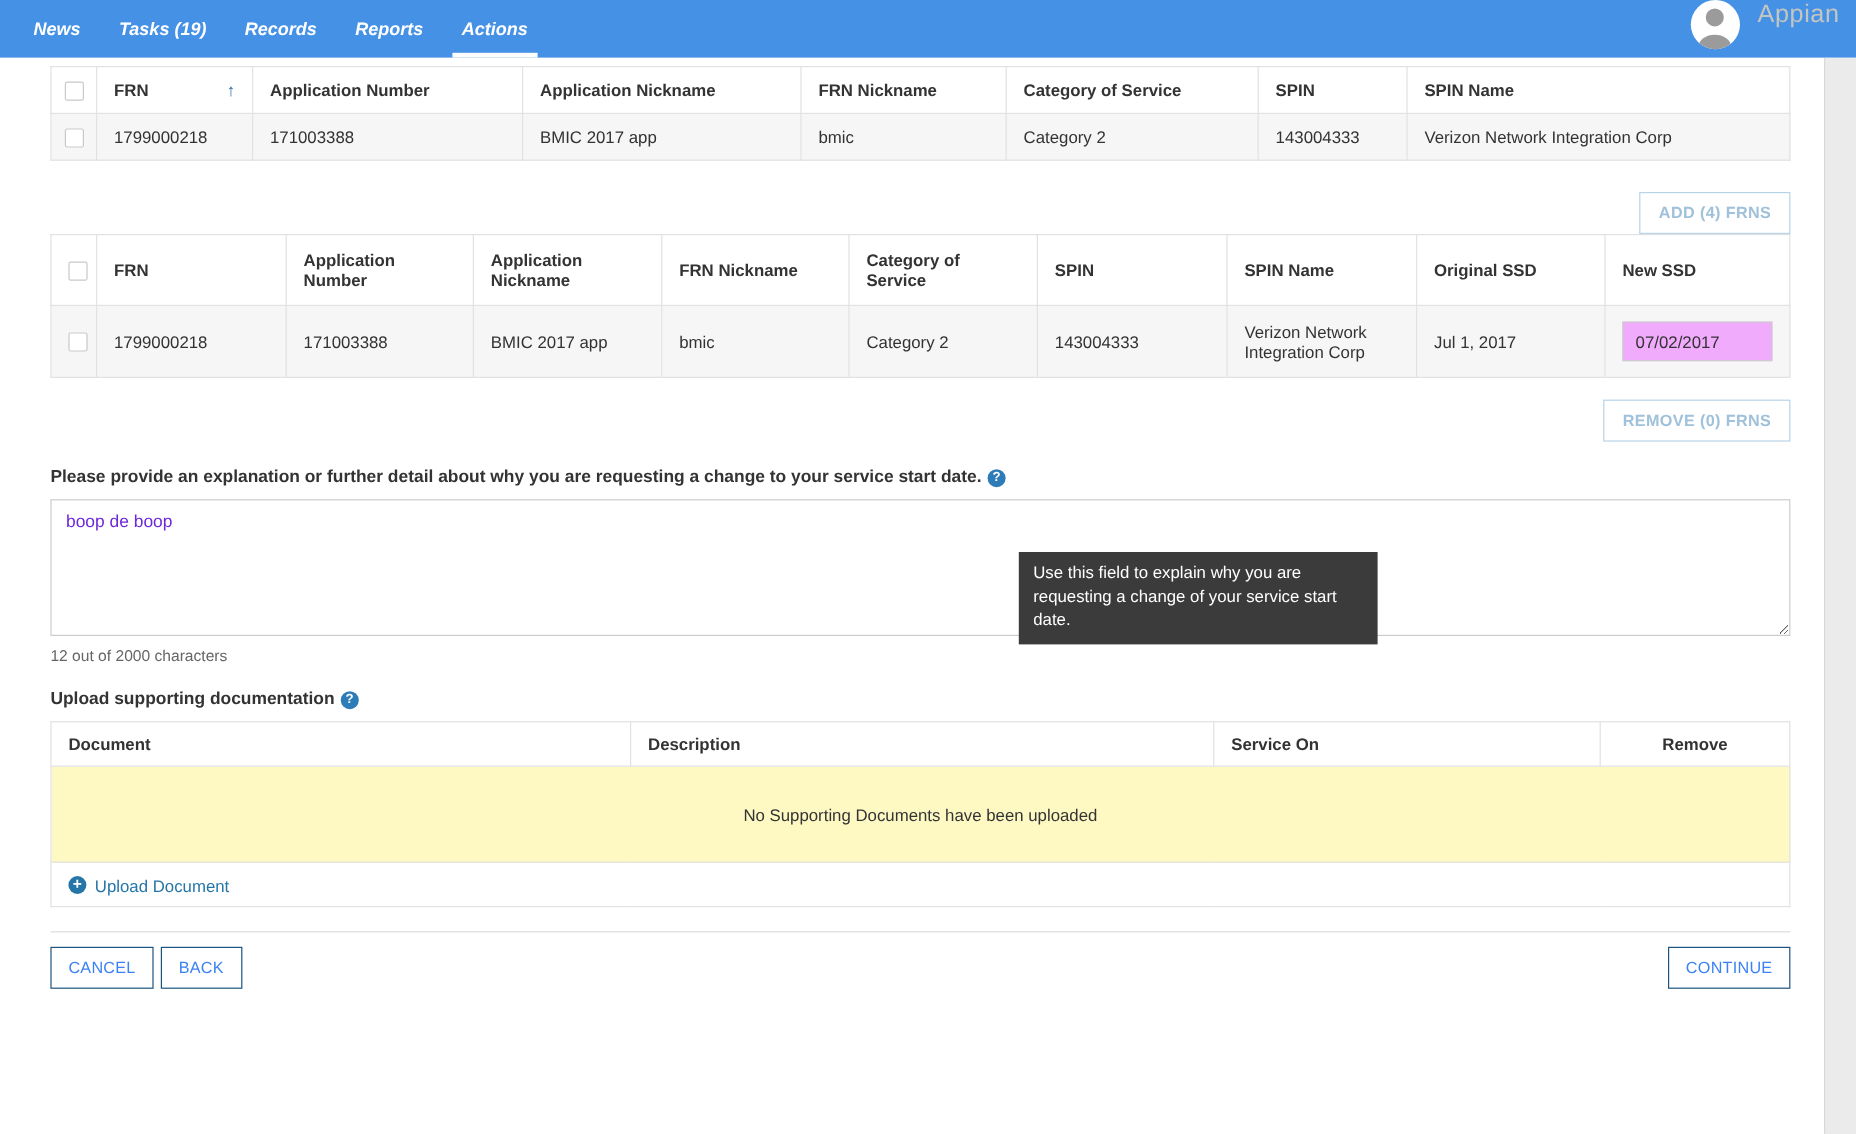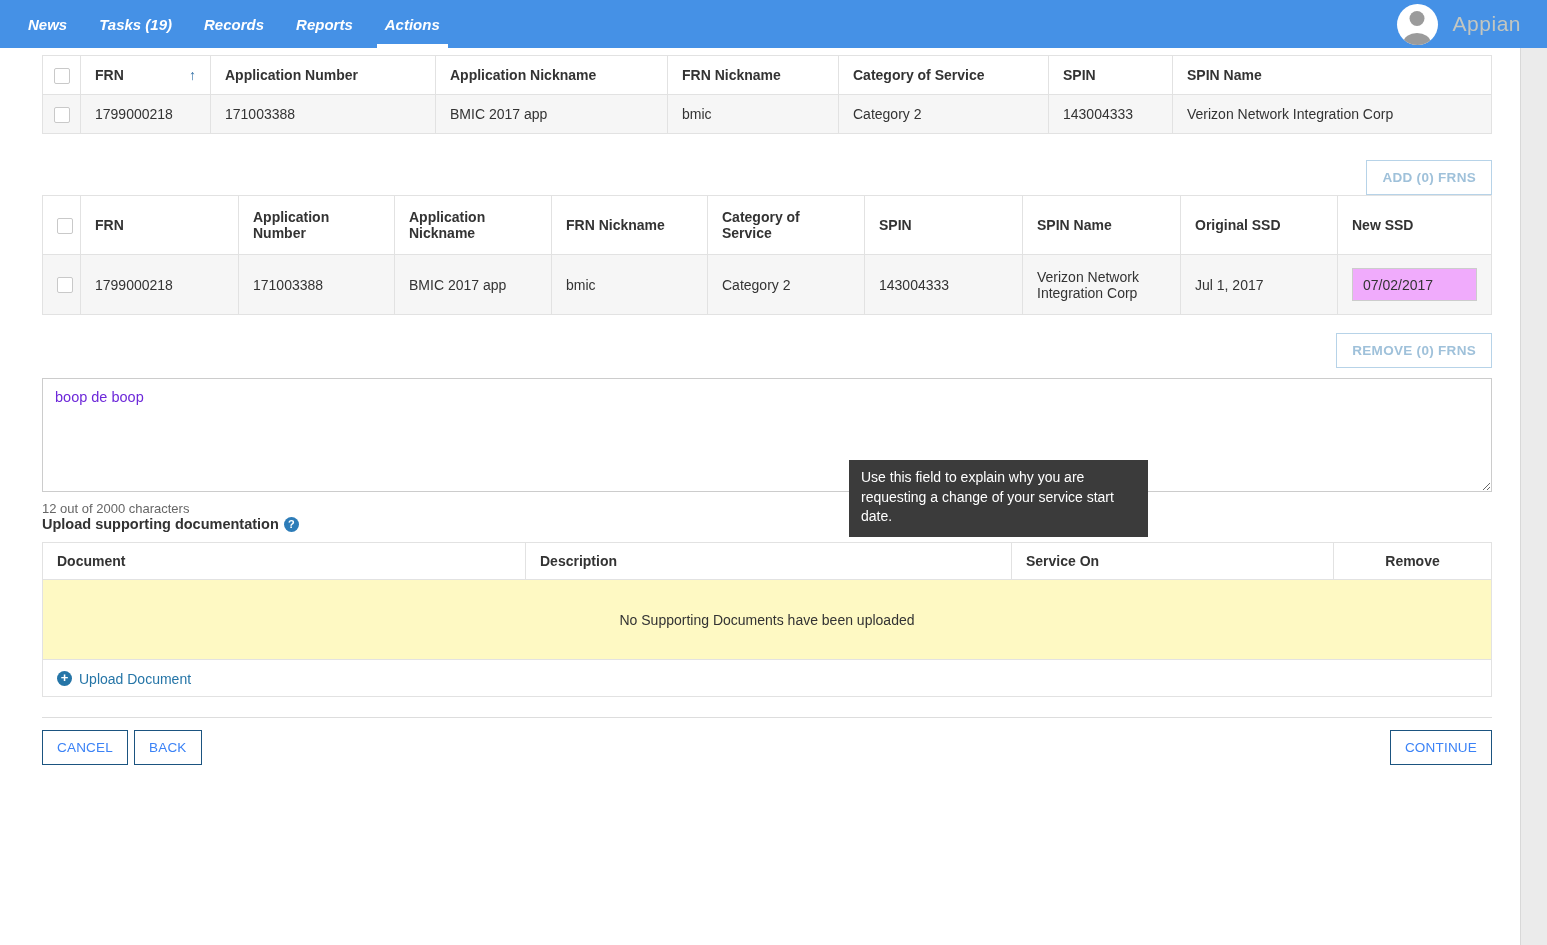--- a/index.html
+++ b/index.html
@@ -5,21 +5,21 @@
   * { margin:0; padding:0; box-sizing:border-box; }
   html,body { width:1547px; height:945px; overflow:hidden; background:#fff;
     font-family:"Liberation Sans", sans-serif; color:#333; position:relative; }
 
   
   .navbar { height:48px; background:#4591e6; display:flex; align-items:stretch; padding-left:12px; }
   .nav-tab { color:#fff; font-weight:700; font-size:15px; padding:0 16px; display:flex;
     align-items:center; position:relative; cursor:pointer;font-style:italic; }
   .nav-tab.active::after { content:""; position:absolute; left:8px; right:8px; bottom:0;
     height:4px; background:#fff; }
-  .nav-right { margin-left:auto; display:flex; align-items:center; gap:15px; padding-right:26px; }
+  .nav-right { margin-left:auto; display:flex; align-items:flex-start; gap:15px; padding-right:14px; }
   .avatar { width:41px; height:41px; border-radius:50%; background:#fff; position:relative; overflow:hidden; }
   .avatar .head { position:absolute; top:7px; left:50%; transform:translateX(-50%);
     width:15px; height:15px; border-radius:50%; background:#9b9b9b; }
   .avatar .torso { position:absolute; bottom:-7px; left:50%; transform:translateX(-50%);
     width:27px; height:19px; border-radius:50% 50% 0 0; background:#9b9b9b; }
   .brand { color:#c3c6c0; font-size:21px; letter-spacing:0.5px; }
 
   
   .scroll-gutter { position:fixed; top:48px; right:0; width:27px; height:897px;
     background:#ebebeb; border-left:1px solid #d8d8d8; }
@@ -56,21 +56,21 @@
     color:#fff; font-size:11px; font-weight:700; text-align:center; line-height:15px;
     margin-left:5px; cursor:pointer; vertical-align:1px; }
 
   .tooltip { position:absolute; left:849px; top:460px; width:299px; background:#3b3b3b; color:#fff;
     font-size:14px; line-height:19.5px; padding:8px 12px 10px; z-index:10; }
 
   .explanation-textarea { width:100%; height:114px; border:1px solid #cccccc; padding:10px 12px;
     font-family:inherit; font-size:14.5px; color:#6d28d9; margin-top:10px; display:block; }
   .char-count { color:#666; font-size:13px; margin-top:9px; }
 
-  .upload-label { font-weight:700; font-size:14.5px; color:#333; }
+  .upload-label { font-weight:700; font-size:14.5px; margin-top:21px; color:#333; }
   .tbl3 { margin-top:10px; }
   .tbl3 th { padding:10px 14px; }
   .th-center { text-align:center; }
   .empty-row td { height:80px; text-align:center; background:#fef9c3; font-size:14px; color:#333; }
   .upload-row td { padding:9px 14px; background:#fff; }
   .upload-link { color:#2575a7; font-size:14px; text-decoration:none; display:inline-flex;
     align-items:center; gap:7px; cursor:pointer; }
   .plus-icon { display:inline-block; width:15px; height:15px; background:#2575a7; color:#fff;
     border-radius:50%; font-size:13px; line-height:14px; text-align:center; font-weight:700; }
 
@@ -136,21 +136,21 @@
         <td>BMIC 2017 app</td>
         <td>bmic</td>
         <td>Category 2</td>
         <td>143004333</td>
         <td>Verizon Network Integration Corp</td>
       </tr>
     </tbody>
   </table>
 
   <div class="right-align add-row">
-    <button class="btn btn-disabled">ADD (0) FRNS</button>
+    <button class="btn btn-disabled">ADD (4) FRNS</button>
   </div>
 
 
   <table class="tbl2">
     <colgroup>
       <col style="width:38px">
         <col style="width:158px">
         <col style="width:156px">
         <col style="width:157px">
       <col style="width:156px">
@@ -189,20 +189,23 @@
           <input class="ssd-input" type="text" value="07/02/2017" style="">
         </td>
       </tr>
     </tbody>
   </table>
 
   <div class="right-align remove-row">
     <button class="btn btn-disabled">REMOVE (0) FRNS</button>
   </div>
 
+  <div class="field-label">
+    <span>Please provide an explanation or further detail about why you are requesting a change to your service start date.</span><span class="help-icon">?</span>
+  </div>
 
   <textarea class="explanation-textarea" style="">boop de boop</textarea>
   <div class="char-count">12 out of 2000 characters</div>
 
   <div class="upload-label">
     <span>Upload supporting documentation</span><span class="help-icon">?</span>
   </div>
 
   <table class="tbl3">
     <colgroup>

